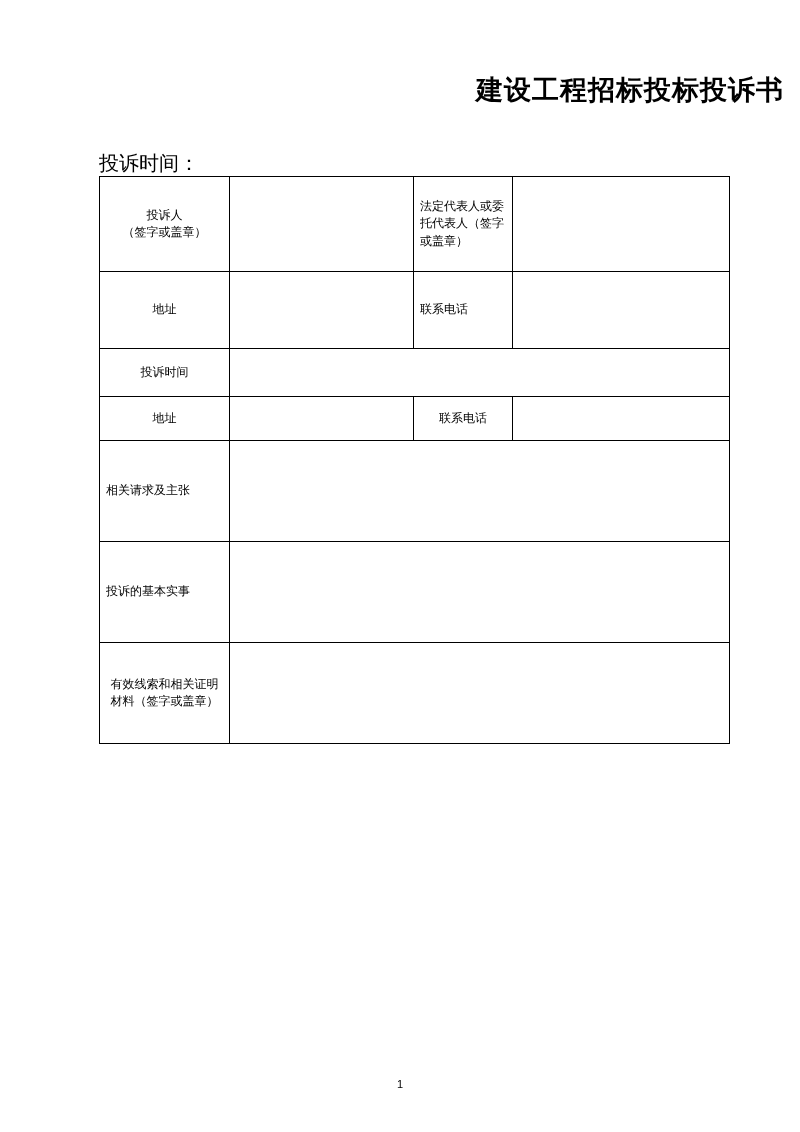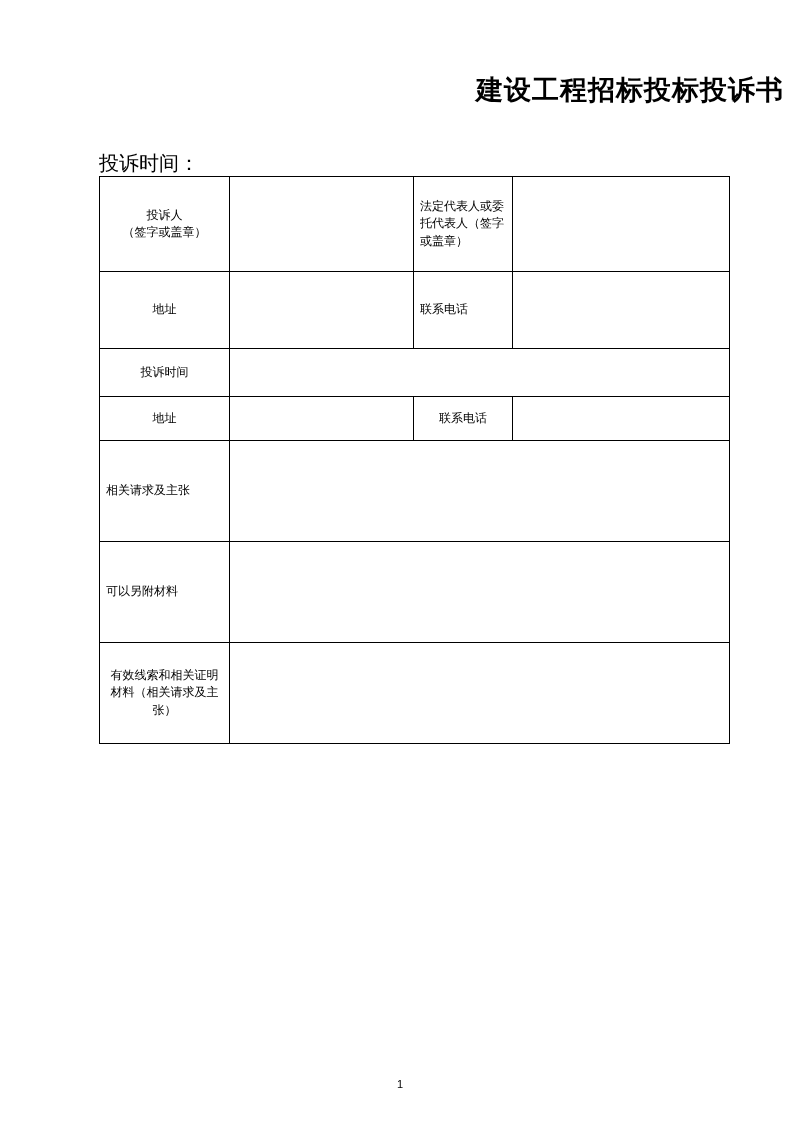--- a/index.html
+++ b/index.html
@@ -121,25 +121,25 @@
         <td class="label-center" style="height:35px">地址</td>
         <td class="value"></td>
         <td class="label-center">联系电话</td>
         <td class="value"></td>
       </tr>
       <tr>
         <td class="label-left" style="height:92px">相关请求及主张</td>
         <td class="value" colspan="3"></td>
       </tr>
       <tr>
-        <td class="label-left" style="height:92px">可以另附材料</td>
+        <td class="label-left" style="height:92px">投诉的基本实事</td>
         <td class="value" colspan="3"></td>
       </tr>
       <tr>
-        <td class="label-block" style="height:92px">有效线索和相关证明材料（相关请求及主张）</td>
+        <td class="label-block" style="height:92px">有效线索和相关证明材料（签字或盖章）</td>
         <td class="value" colspan="3"></td>
       </tr>
     </tbody>
   </table>
 
   <div class="footer-pagenum">1</div>
 
 </div>
 
 </body></html>

